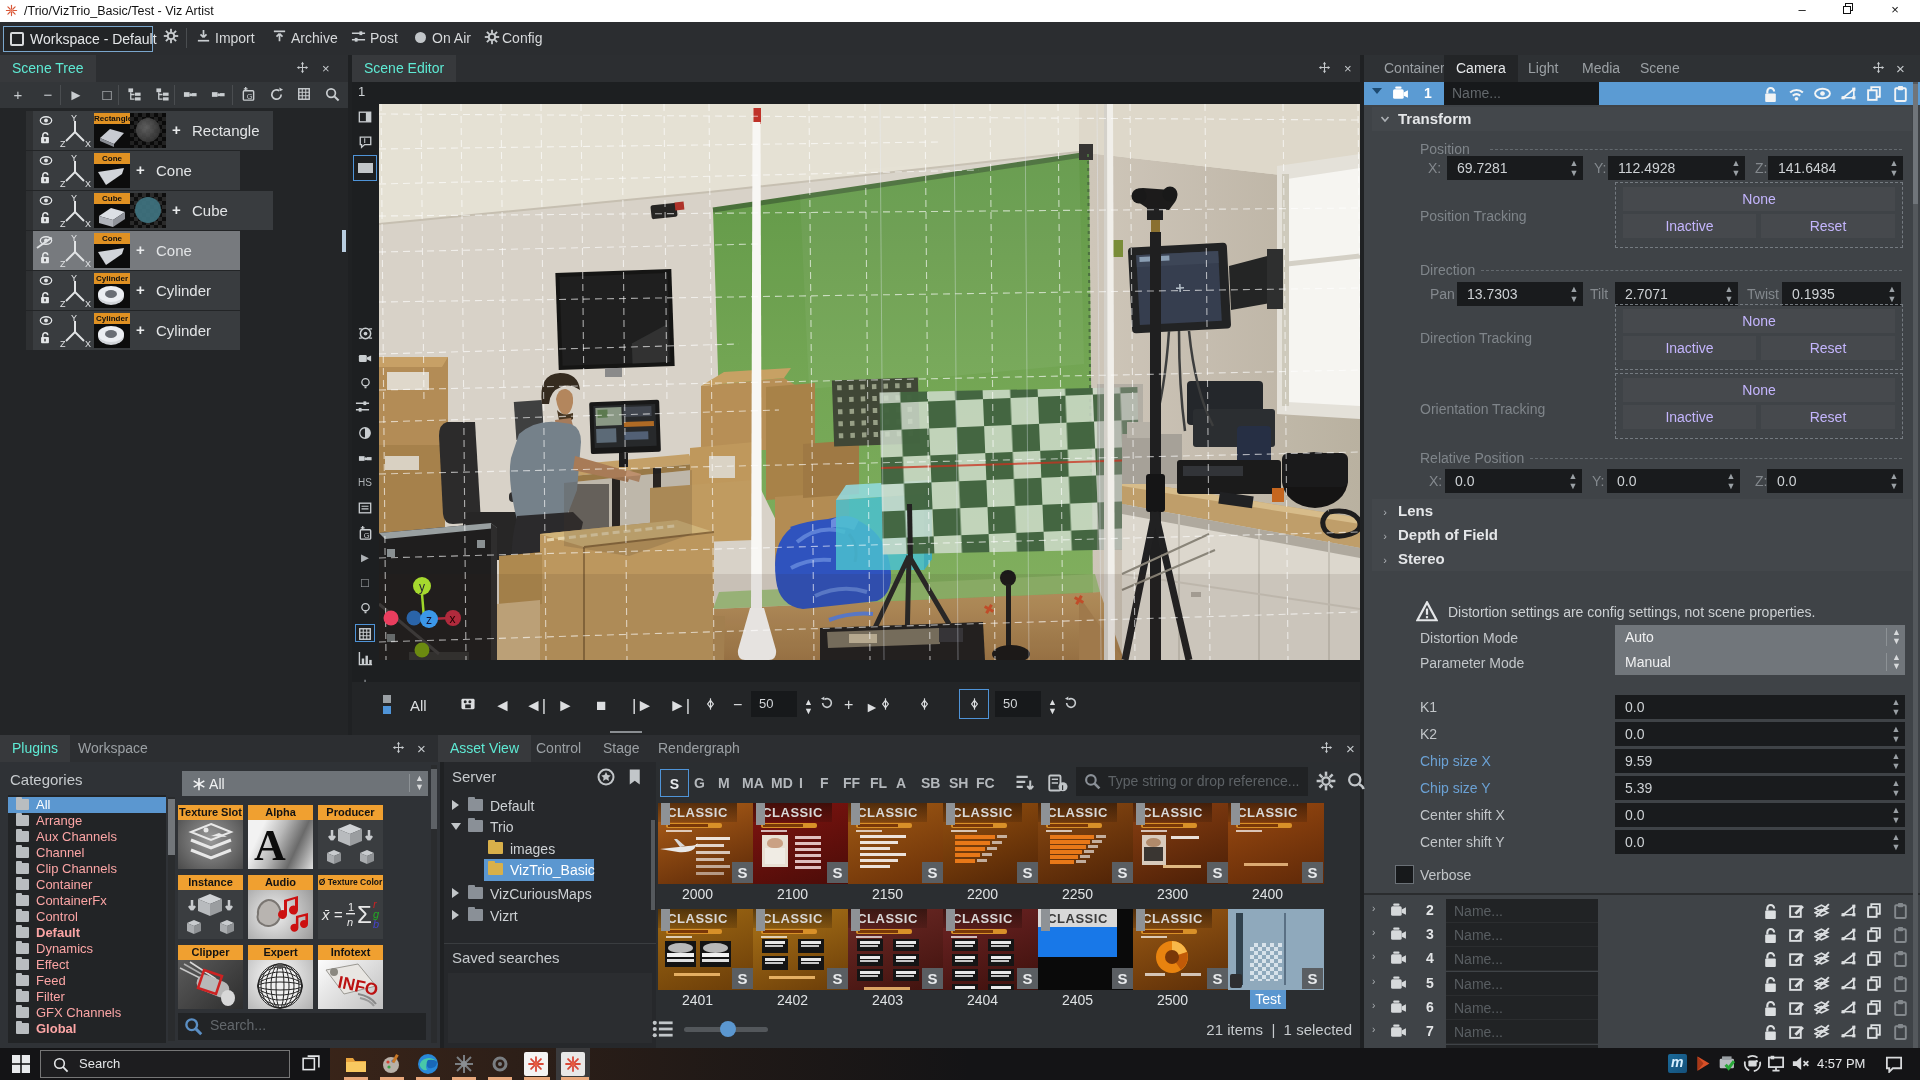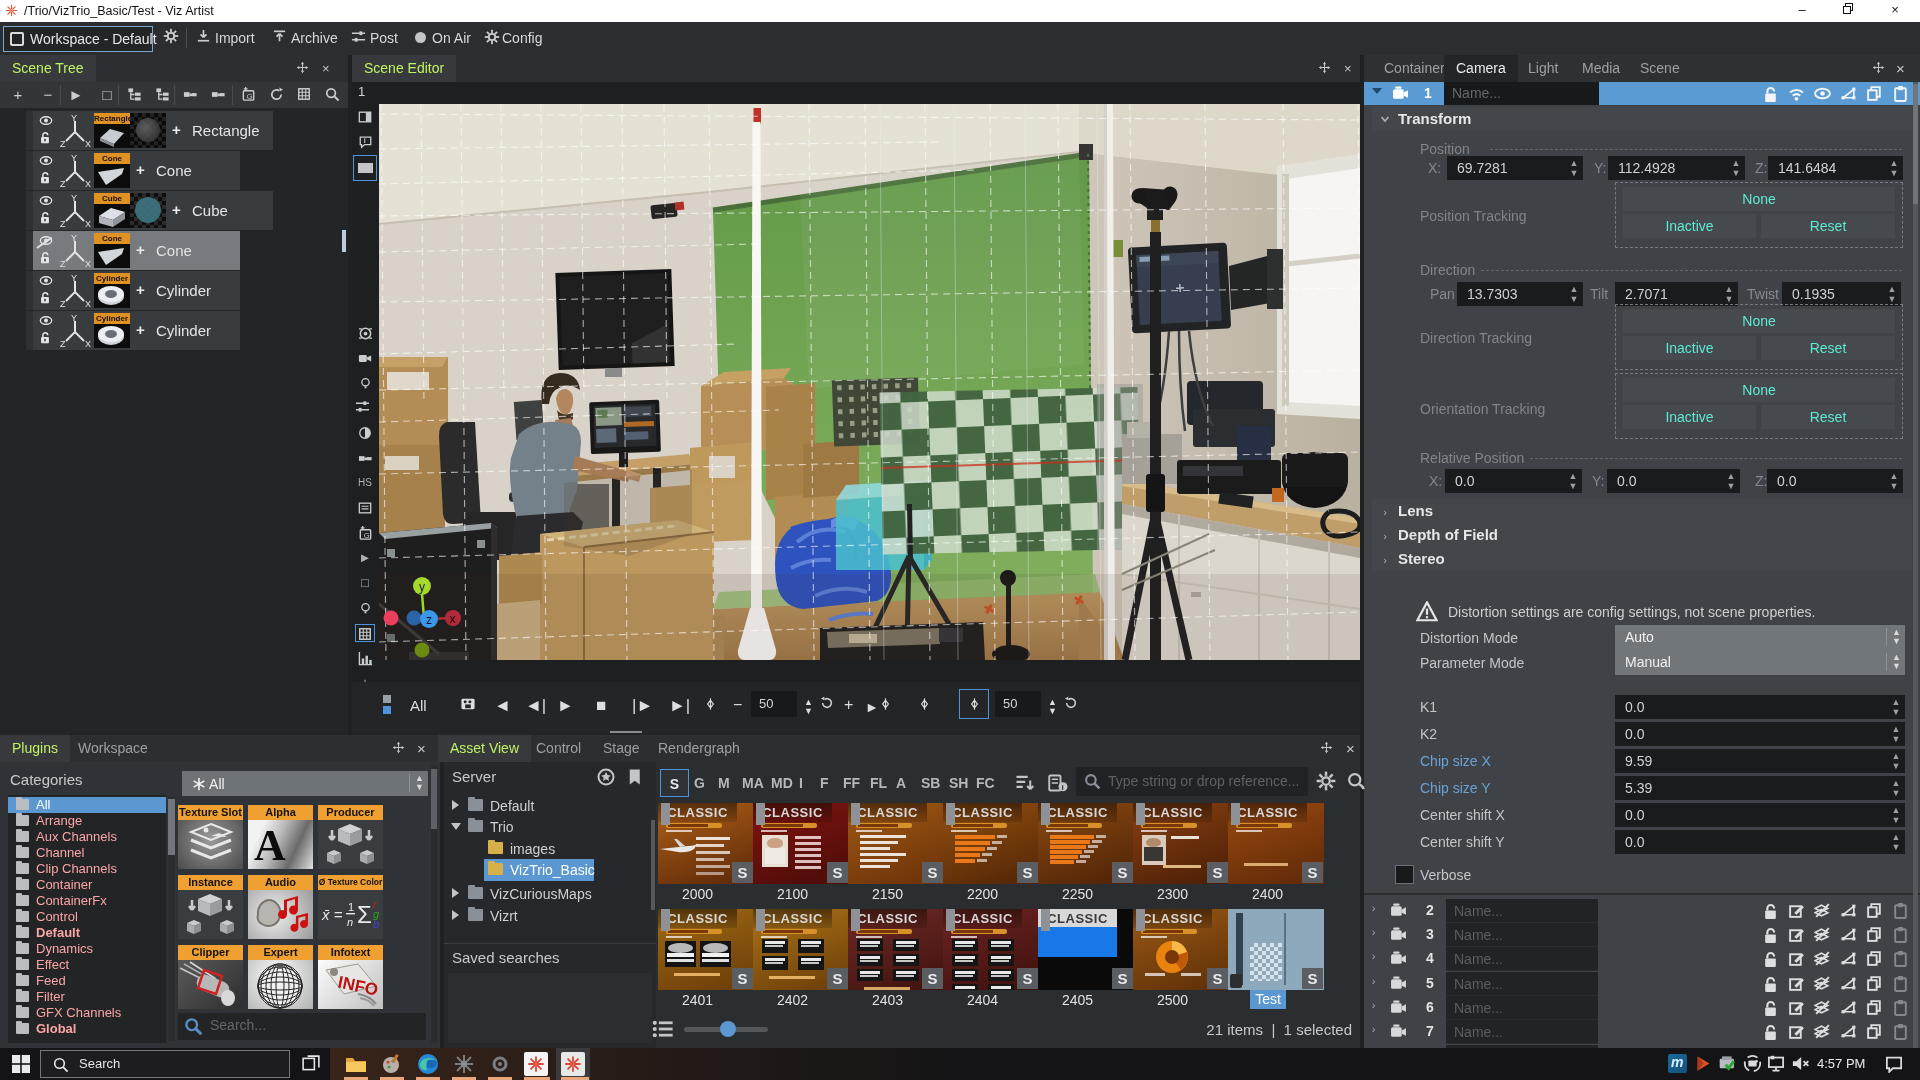--- a/index.html
+++ b/index.html
@@ -7,21 +7,21 @@
 #root{position:absolute;width:1920px;height:1080px;left:0;top:0;}
 #titlebar{left:0;top:0;width:1920px;height:22px;background:#ffffff;color:#000;}
 #titlebar .t{position:absolute;left:24px;top:4px;font-size:12.5px;color:#111;}
 .winbtn{position:absolute;top:0;width:14px;height:16px;color:#111;font-size:13px;text-align:center;}
 #menubar{left:0;top:22px;width:1920px;height:33px;background:#2b2d30;color:#d6d8da;font-size:14px;}
 #wsbtn{position:absolute;left:3px;top:4px;width:150px;height:26px;background:#222426;border:1px solid #7aa6cc;color:#e4e6e8;font-size:14px;line-height:24px;}
 .mitem{position:absolute;top:8px;color:#d6d8da;}
 .msep{position:absolute;top:6px;width:1px;height:20px;background:#4a4d50;}
 .tabbar{position:absolute;background:#2c2e31;height:27px;}
 .tab{position:absolute;top:0;height:27px;line-height:27px;font-size:14px;color:#9ba0a4;padding:0 12px;}
-.tab.on{background:#37393c;color:#bef264;}
+.tab.on{background:#37393c;color:#5eead4;}
 .pico{position:absolute;color:#c6cacd;font-size:13px;}
 #stree{left:0;top:55px;width:348px;height:680px;background:#232527;}
 #sttools{position:absolute;left:0;top:27px;width:348px;height:26px;background:#333639;}
 .ticon{position:absolute;top:3px;width:20px;height:20px;color:#c9cdd0;font-size:15px;text-align:center;line-height:20px;}
 .trow{position:absolute;left:26px;height:39px;background:#393c3f;}
 .trow .ind{position:absolute;left:0;top:0;width:7px;height:39px;background:#2e3032;}
 .trow .eye{position:absolute;left:12px;top:3px;width:16px;height:15px;}
 .trow .lock{position:absolute;left:12px;top:19px;width:16px;height:16px;}
 .axis{position:absolute;left:32px;top:2px;width:34px;height:35px;}
 .thumb{position:absolute;left:68px;top:2px;width:36px;height:35px;background:#0c0c0c;overflow:hidden;}
@@ -37,21 +37,21 @@
 #rpanel{left:1364px;top:55px;width:556px;height:993px;background:#3f4347;}
 #rpanel .tabbar{left:0;top:0;width:556px;}
 .fld{position:absolute;height:24px;background:#191b1d;color:#ced2d5;font-size:14px;line-height:24px;padding-left:10px;}
 .fld .sp{position:absolute;right:3px;top:2px;color:#9aa0a5;font-size:9px;line-height:10px;text-align:center;width:12px;}
 .lbl{position:absolute;font-size:14px;color:#84898e;}
 .lbl2{position:absolute;font-size:14px;color:#c2c6c9;}
 .lblb{position:absolute;font-size:14px;color:#6ba1d4;}
 .grphd{position:absolute;font-size:14px;color:#7f858a;}
 .dashline{position:absolute;border-top:1px dashed #63696e;height:0;}
 .dashbox{position:absolute;border:1px dashed #747a80;}
-.nbtn{position:absolute;background:#46494d;color:#5eead4;font-size:14px;text-align:center;}
+.nbtn{position:absolute;background:#46494d;color:#c4b5fd;font-size:14px;text-align:center;}
 .sect{position:absolute;left:8px;width:540px;height:24px;background:#43474b;color:#e4e6e8;font-weight:bold;font-size:15px;line-height:24px;}
 .sect .ch{display:inline-block;width:26px;text-align:center;font-weight:normal;color:#aeb2b6;font-size:11px;}
 .ddl{position:absolute;height:25px;background:#71767b;color:#f0f1f2;font-size:14px;line-height:25px;padding-left:10px;}
 .ddl .sp{position:absolute;right:4px;top:3px;color:#d8dadc;font-size:9px;line-height:9px;border-left:1px solid #8d9296;padding-left:5px;}
 .camrow{position:absolute;left:0;width:556px;height:24px;}
 .camrow .ch{position:absolute;left:8px;top:4px;color:#aeb2b6;font-size:10px;}
 .camrow .num{position:absolute;left:62px;top:3px;color:#e2e4e6;font-size:14px;font-weight:bold;}
 .camrow .nameph{position:absolute;left:82px;top:0;width:152px;height:24px;background:#212325;color:#595e62;font-size:14px;line-height:24px;padding-left:8px;border-bottom:1px solid #2b2d2f;}
 #plugins{left:0;top:735px;width:440px;height:313px;background:#2f3236;}
 .plist{position:absolute;left:8px;top:60px;width:158px;height:248px;background:#222426;}

